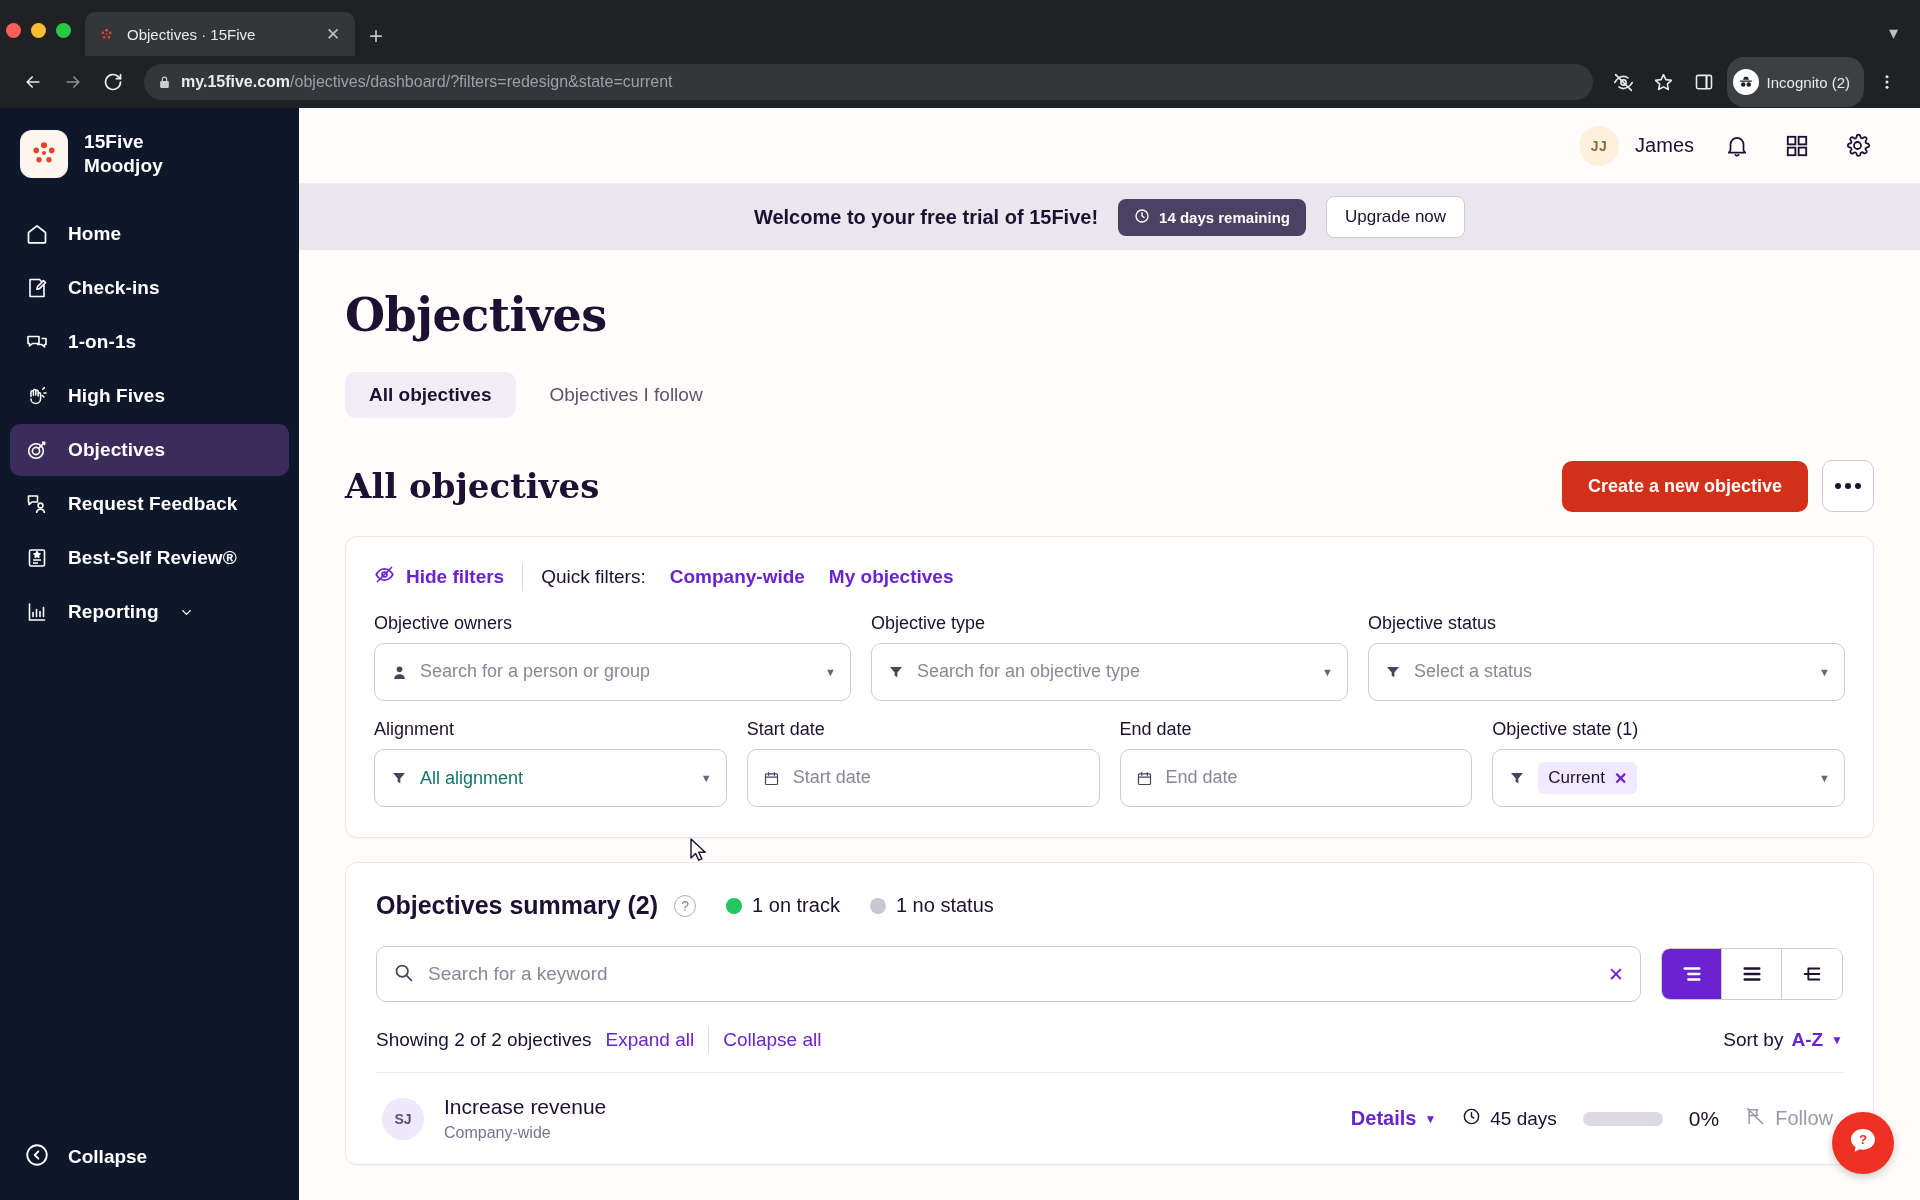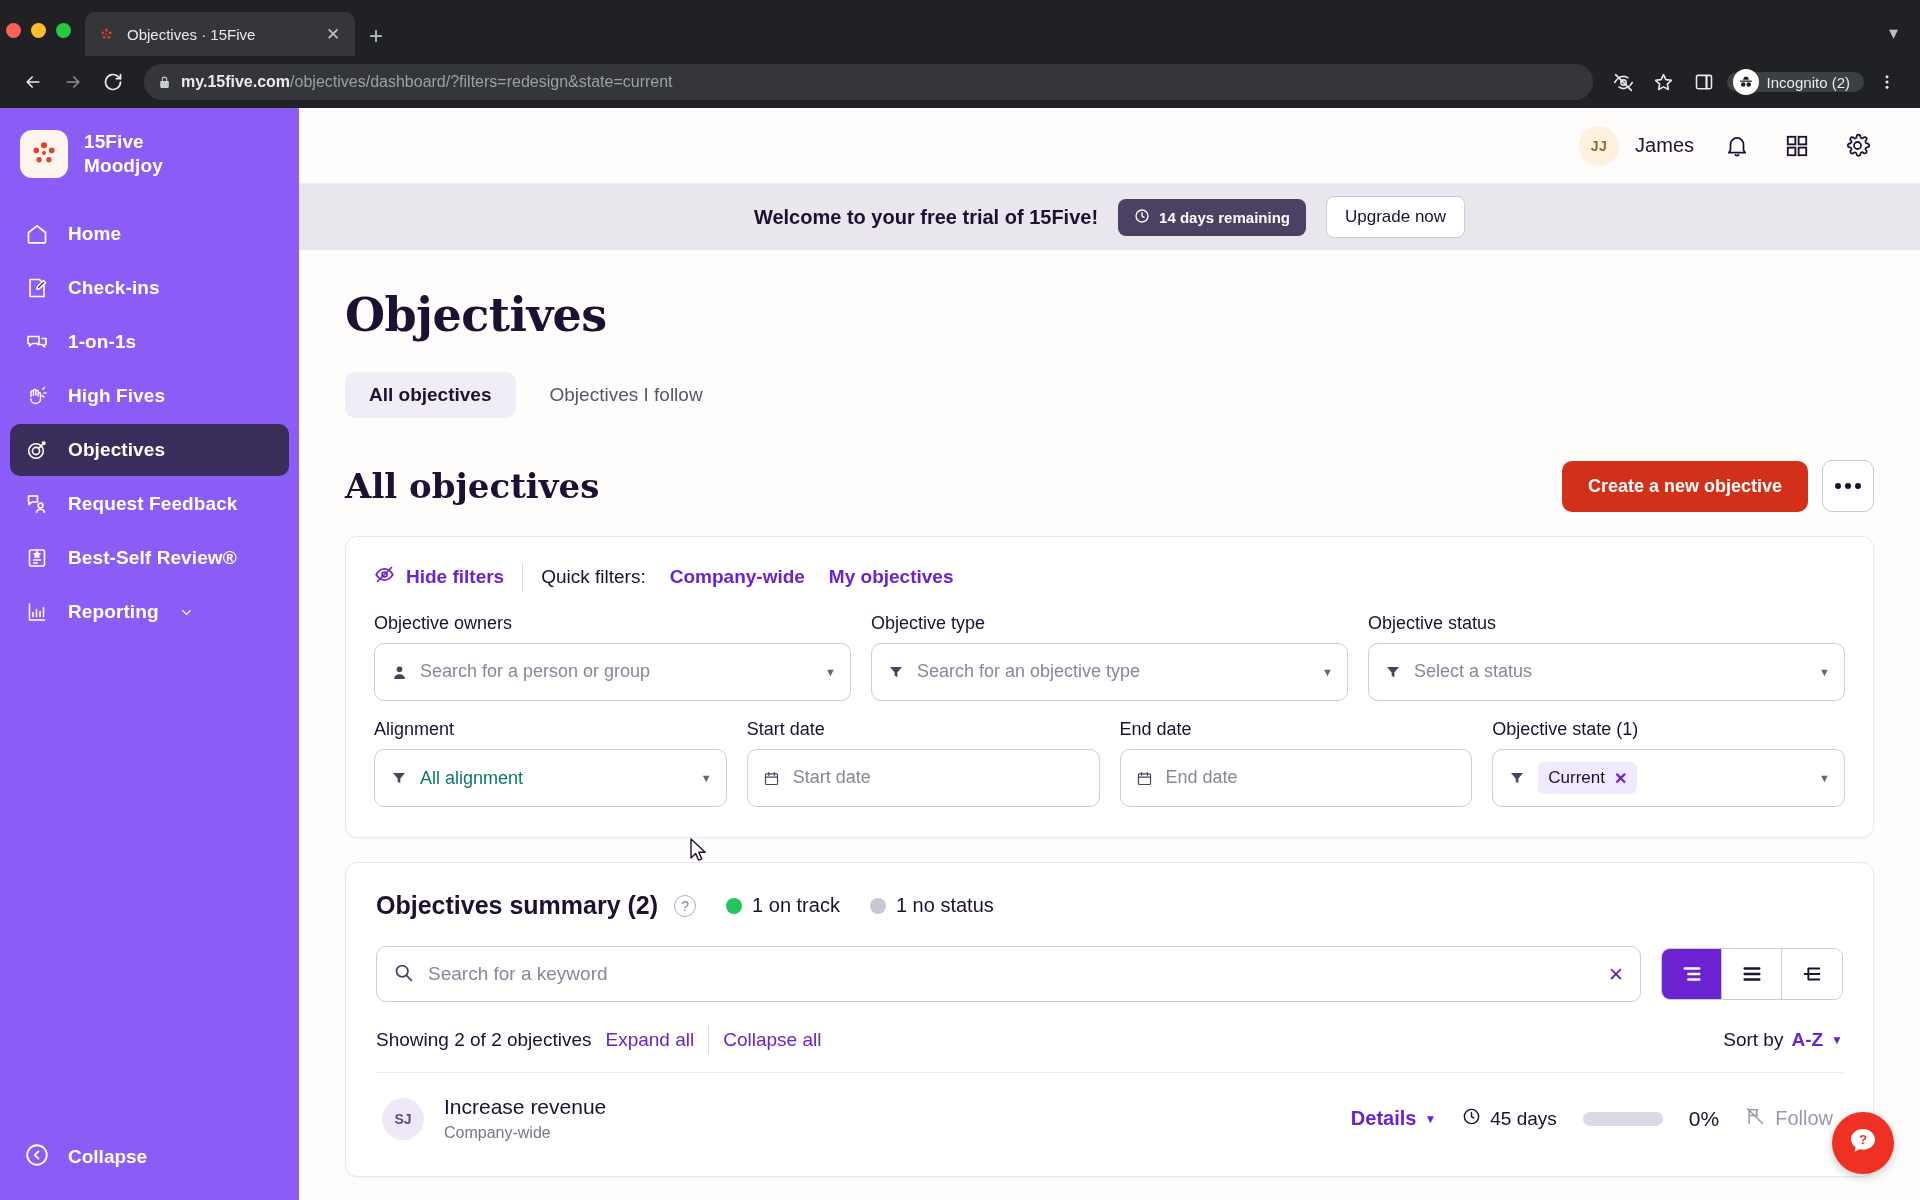--- a/index.html
+++ b/index.html
@@ -35,32 +35,32 @@
   .tb-icon { width: 34px; height: 34px; display:flex; align-items:center; justify-content:center; color: #e8eaed; cursor: pointer; border-radius: 50%; }
   .omnibox {
     flex: 1; height: 36px; background: #35363a; border-radius: 18px;
     display: flex; align-items: center; padding: 0 14px; gap: 10px;
     margin: 0 8px; min-width: 0;
   }
   .omni-lock { color: #c9cdd1; font-size: 13px; display:flex; }
   .omni-url { font-size: 16px; color: #9aa0a6; white-space: nowrap; overflow: hidden; text-overflow: ellipsis; }
   .omni-url b { color: #e8eaed; font-weight: 700; }
   .incognito-pill {
-    display: flex; align-items: center; gap: 8px; height: 20px;
+    display: flex; align-items: center; gap: 8px; height: 50px;
     background: #3c4043; border-radius: 17px; padding: 0 14px 0 6px; color: #e8eaed; font-size: 15px;
     cursor: pointer;
   }
   .incog-av { width: 26px; height: 26px; border-radius: 50%; background: #ffffff; display:flex; align-items:center; justify-content:center; }
 
   
   .app { display: flex; width: 1920px; height: 1092px; }
 
   
   .sidebar {
-    width: 299px; flex: 0 0 299px; background: #8b5cf6;
+    width: 299px; flex: 0 0 299px; background: #0f172a;
     display: flex; flex-direction: column; position: relative;
   }
   .brand { display: flex; align-items: center; gap: 16px; padding: 22px 0 18px 20px; }
   .brand-logo {
     width: 48px; height: 48px; border-radius: 12px; background: #fdf5ee;
     display: flex; align-items: center; justify-content: center; flex: 0 0 48px;
   }
   .brand-names { display: flex; flex-direction: column; gap: 2px; }
   .brand-names span { color: #ffffff; font-size: 19px; font-weight: 700; letter-spacing: .1px; }
 
@@ -178,21 +178,21 @@
   .fcontrol .val { color: #0f766e; font-size: 18px; flex: 1; }
   .fcontrol .caret { color: #6b6379; font-size: 11px; }
   .fcontrol .lico { display:flex; align-items:center; justify-content:center; width: 20px; flex:0 0 20px; color:#4a4360;}
   .chip {
     display: inline-flex; align-items: center; gap: 9px;
     background: #f1e9ff; border-radius: 6px; padding: 6px 10px;
     font-size: 17px; color: #1d1033;
   }
   .chip .x { color: #6b23d1; font-weight: 700; cursor: pointer; font-size: 16px;}
 
-  .summary-card { padding: 28px 30px 12px 30px; }
+  .summary-card { padding: 28px 30px 0 30px; }
   .summary-head { display: flex; align-items: center; gap: 16px; }
   .summary-title { font-size: 25px; font-weight: 700; color: #1d1033; }
   .qmark {
     width: 22px; height: 22px; border-radius: 50%; border: 1.6px solid #b3acbf;
     color: #8b859a; font-size: 14px; display: flex; align-items: center; justify-content: center;
     cursor: pointer;
   }
   .stat { display: flex; align-items: center; gap: 10px; font-size: 20px; color: #1d1033; margin-left: 14px;}
   .stat .sdot { width: 16px; height: 16px; border-radius: 50%; }
 

